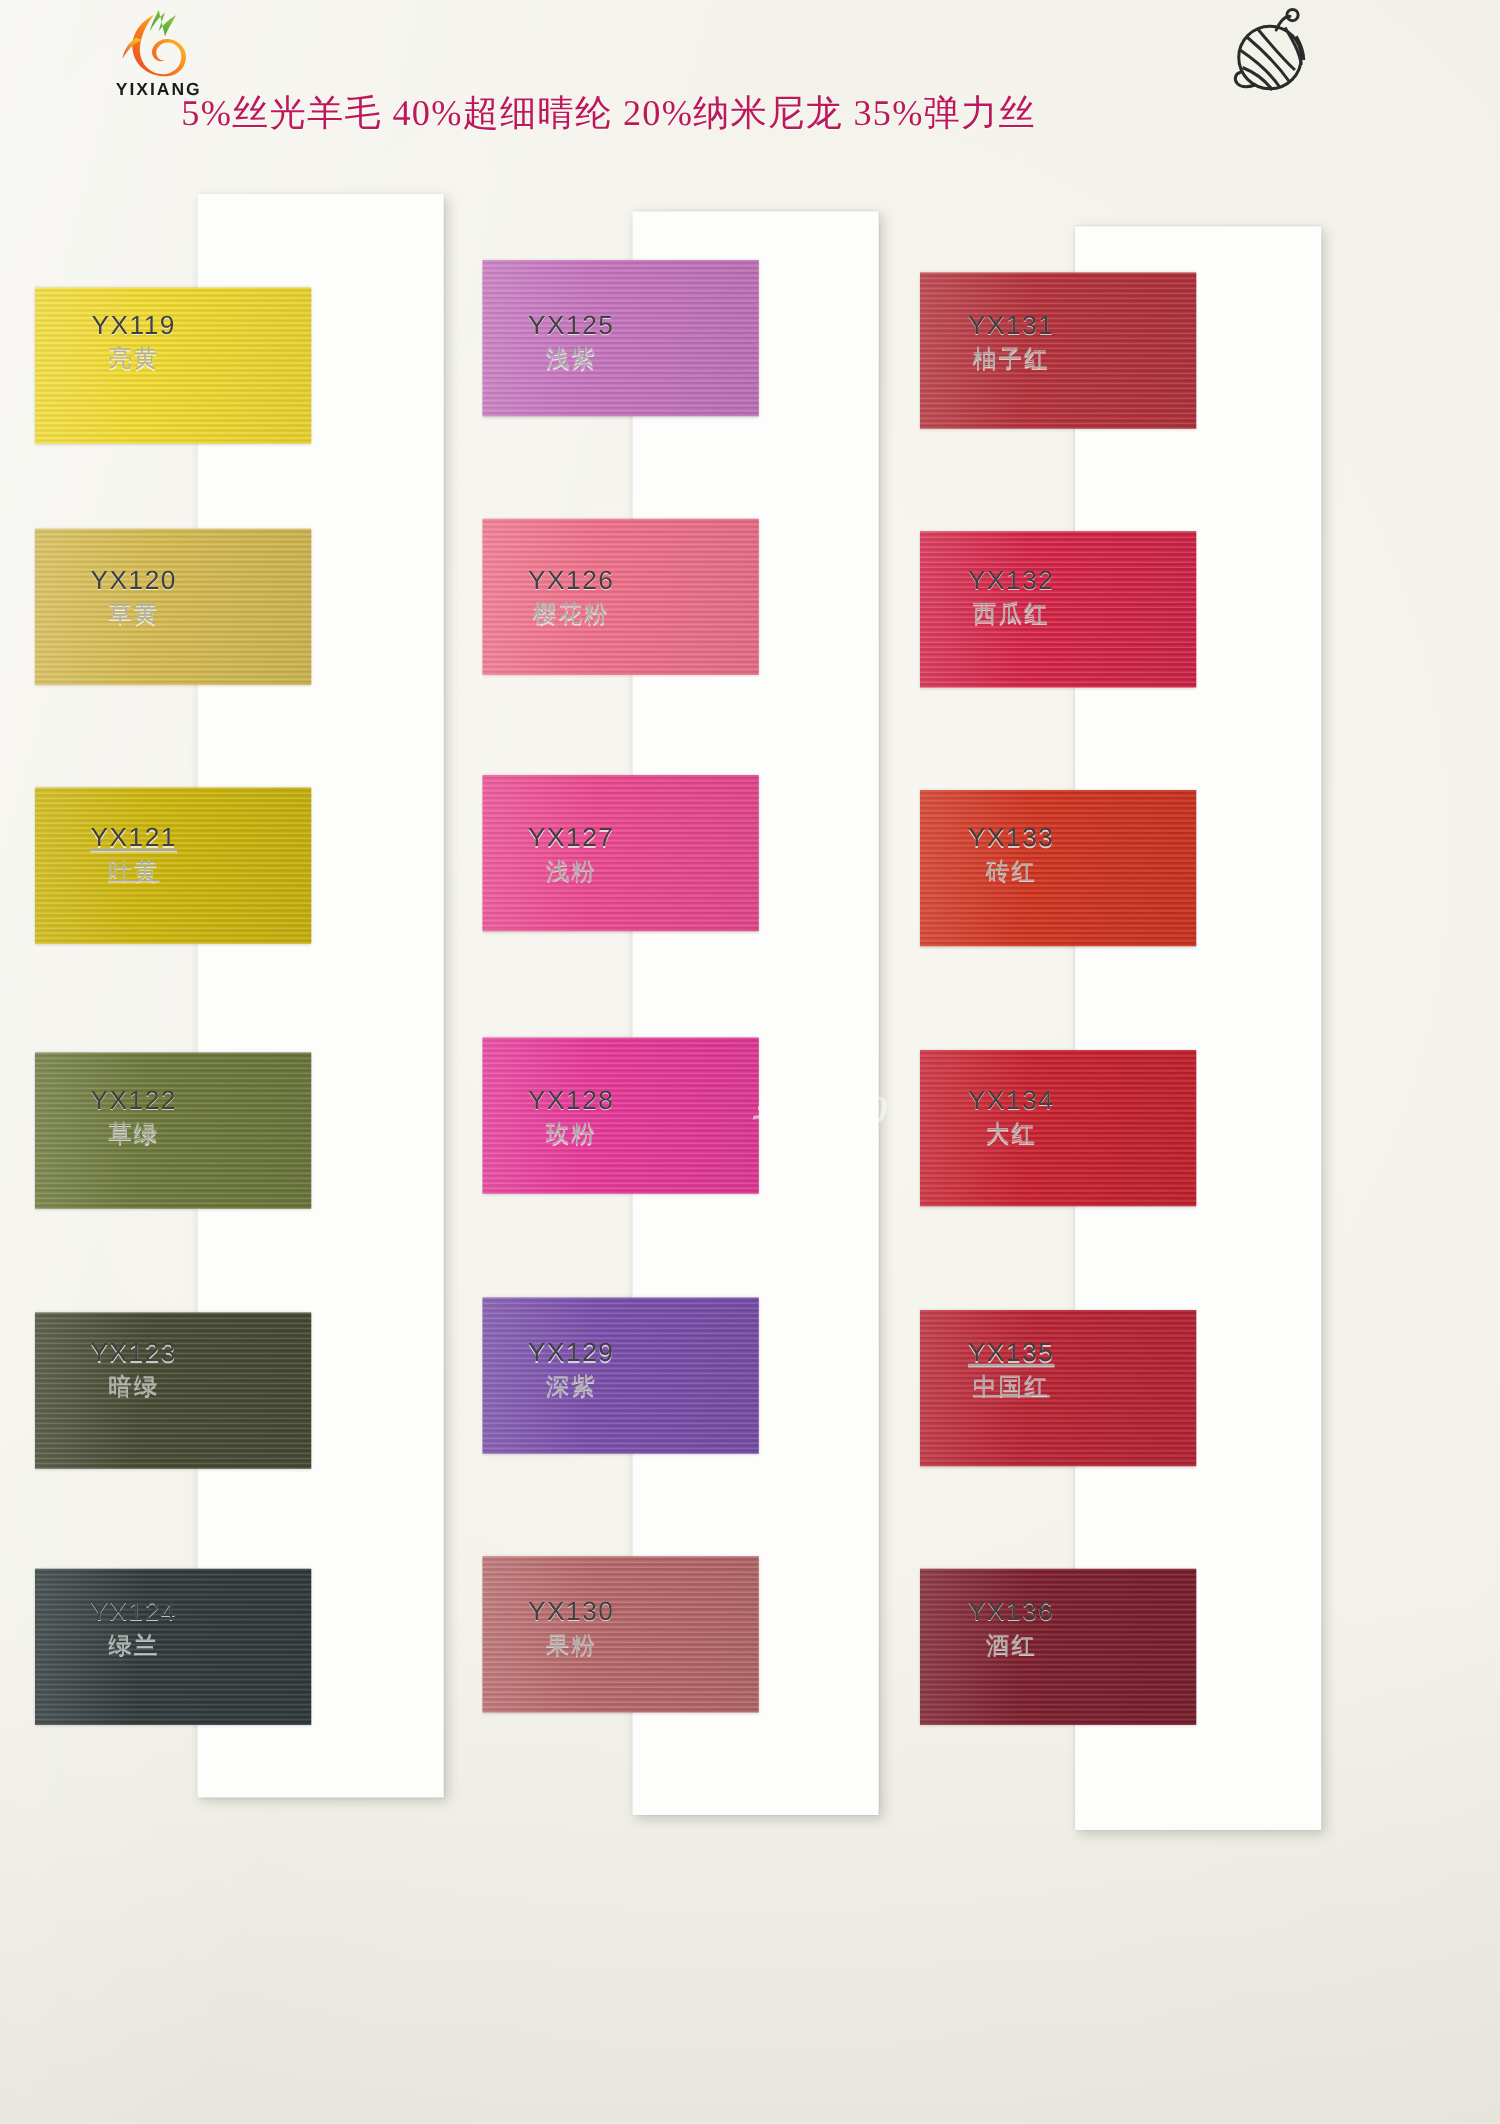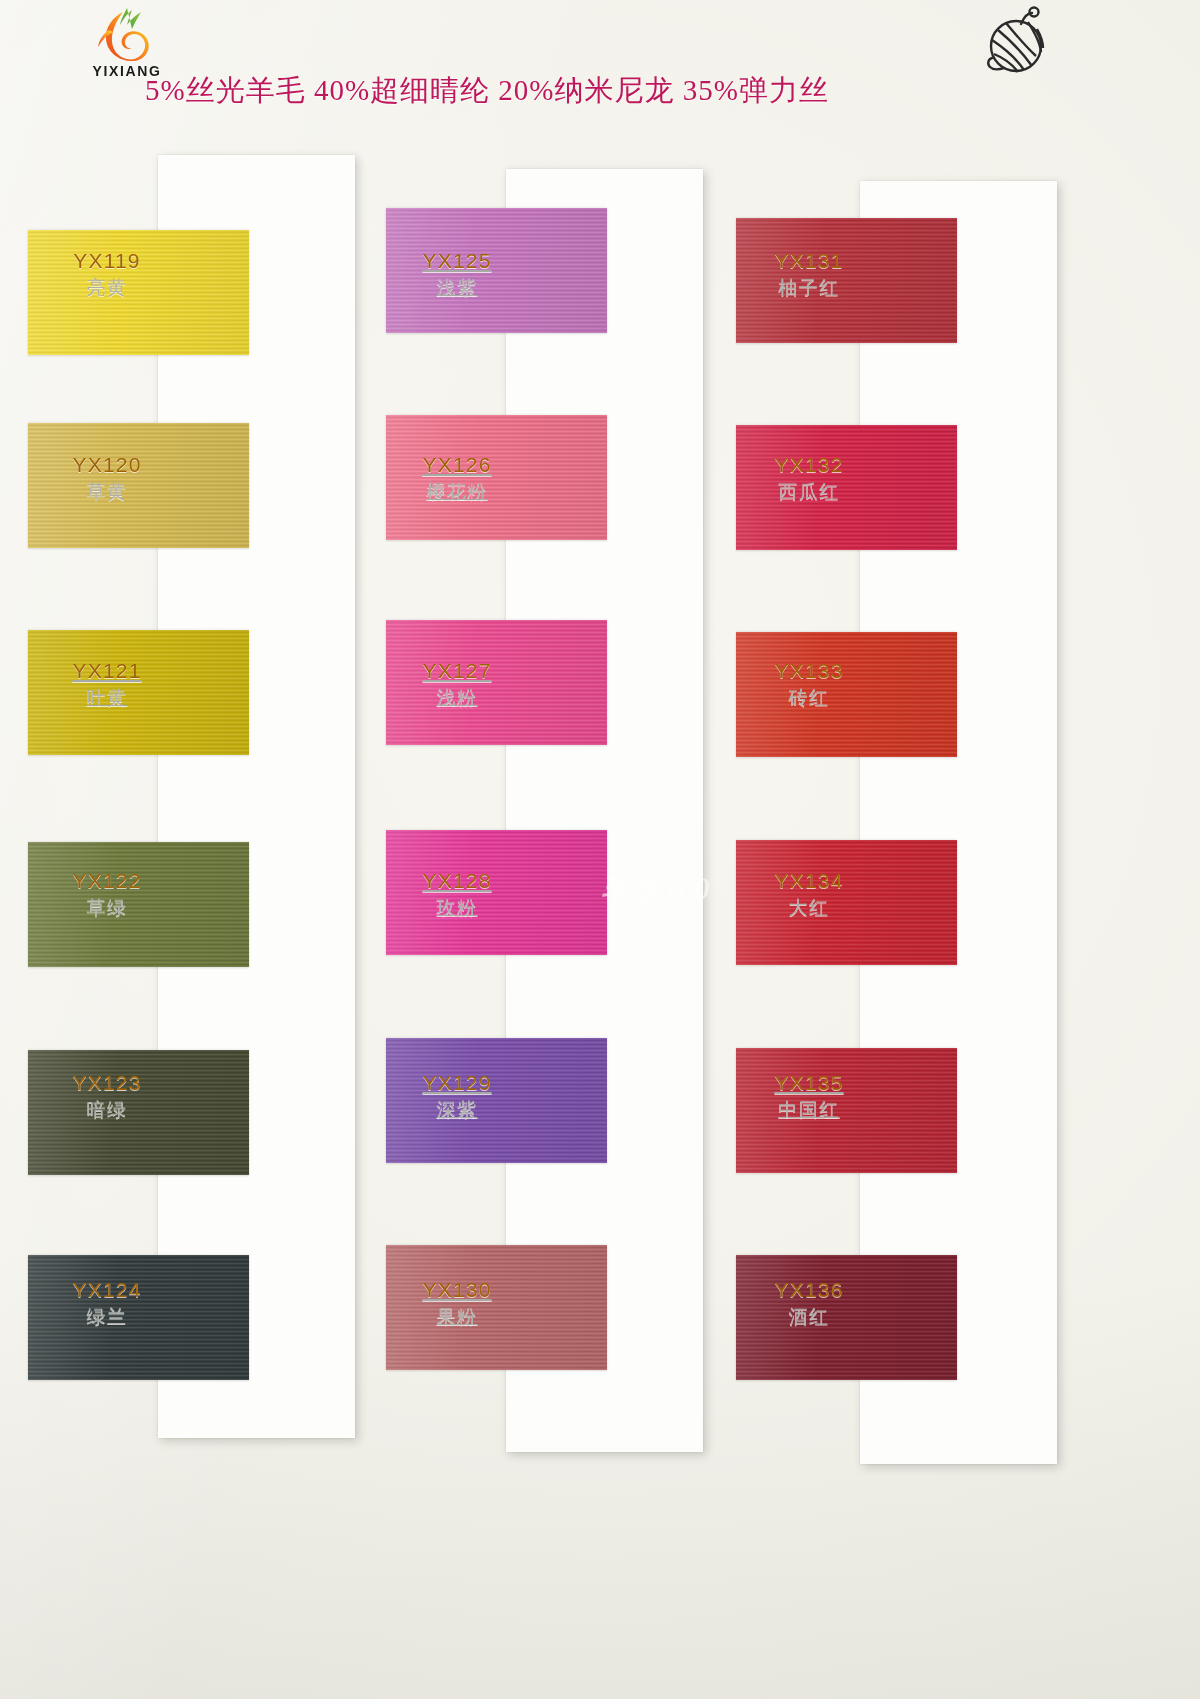--- a/index.html
+++ b/index.html
@@ -104,29 +104,29 @@
   }
 
   .label {
     position: absolute;
     width: 118px;
     text-align: center;
     color: #a7a9a4;
     text-shadow: 0 1px 0 rgba(255,255,255,0.7);
   }
   .col-1 .label { left: 8px; }
-  .col-2 .label { left: 0px; text-decoration: underline; }
+  .col-2 .label { left: 0px; }
   .col-3 .label { left: 2px; }
 
   .label .code {
     font-family: "Liberation Sans", sans-serif;
     font-size: 21px;
     letter-spacing: 1.2px;
     line-height: 26px;
-    color: #a16207;
+    color: #404040;
   }
   .label .name {
     font-family: "Liberation Sans", "DejaVu Sans", sans-serif;
     font-size: 19px;
     letter-spacing: 1.5px;
     line-height: 27px;
     color: #adafaa;
   }
 
   

